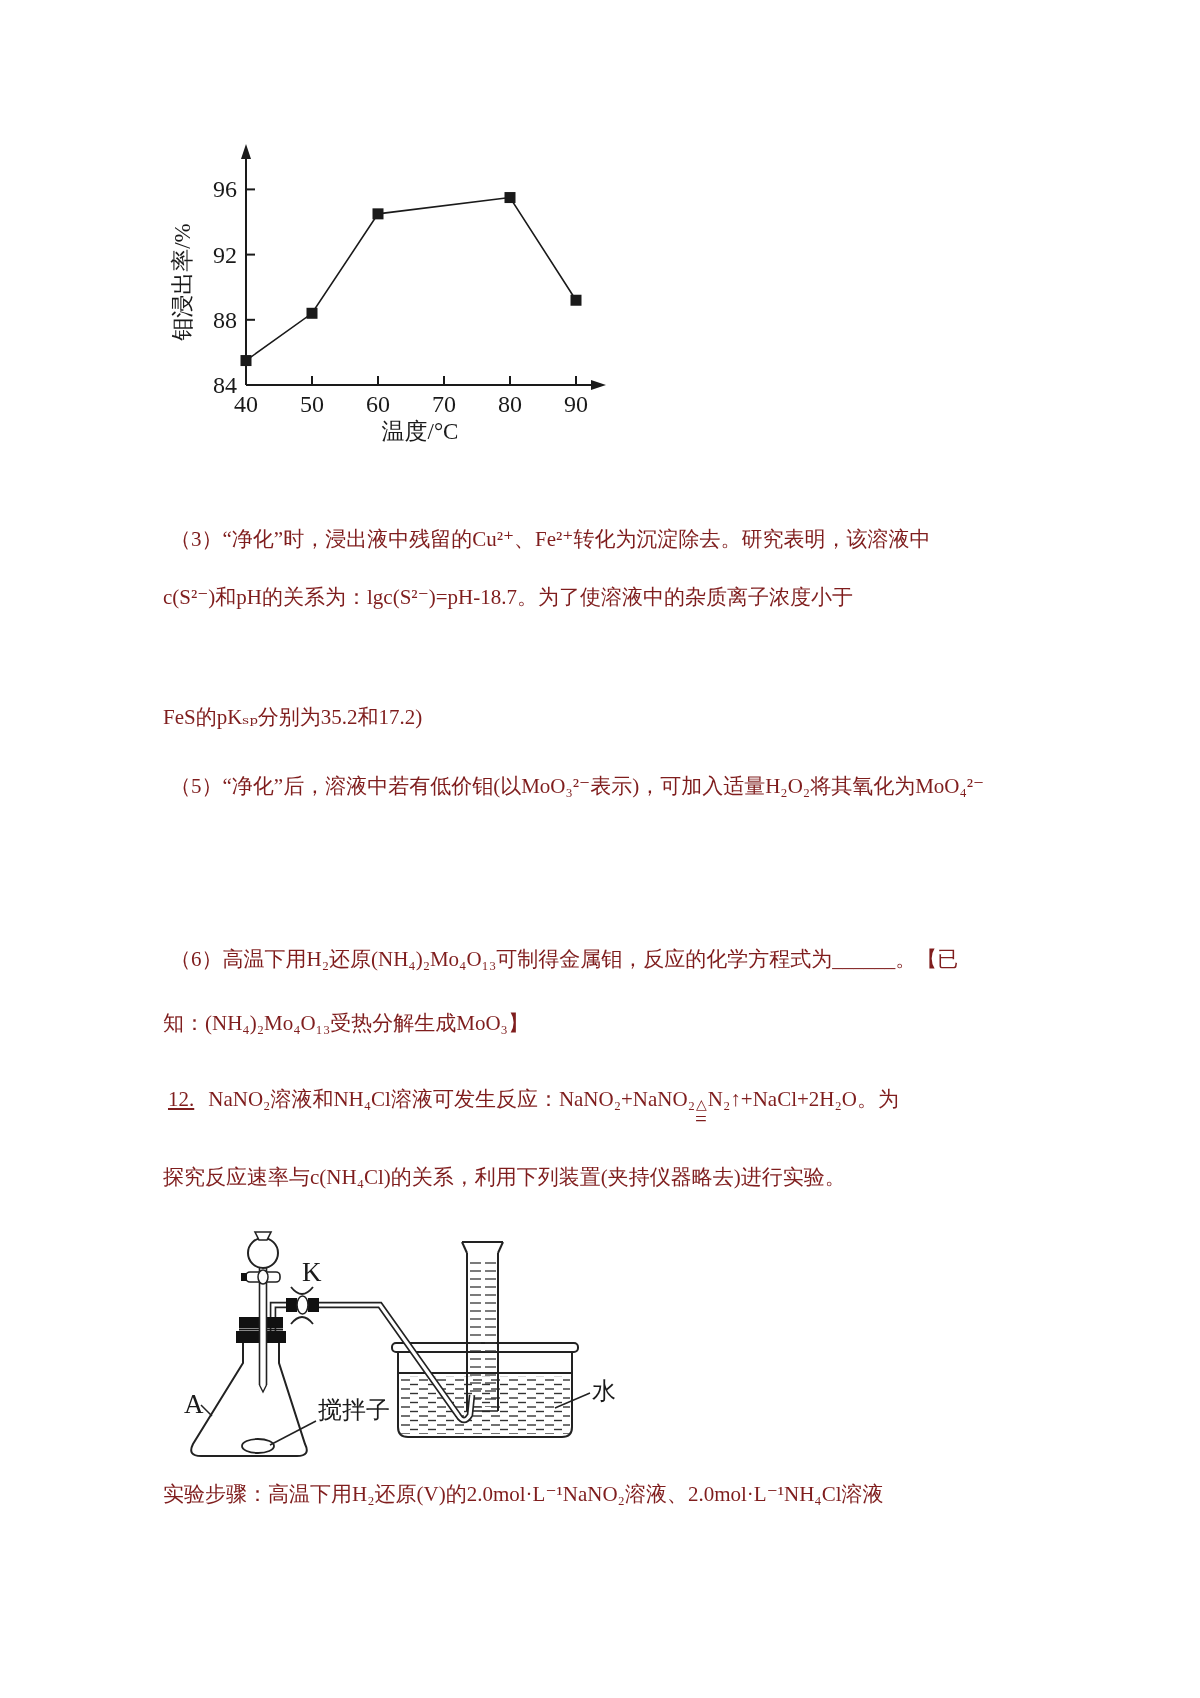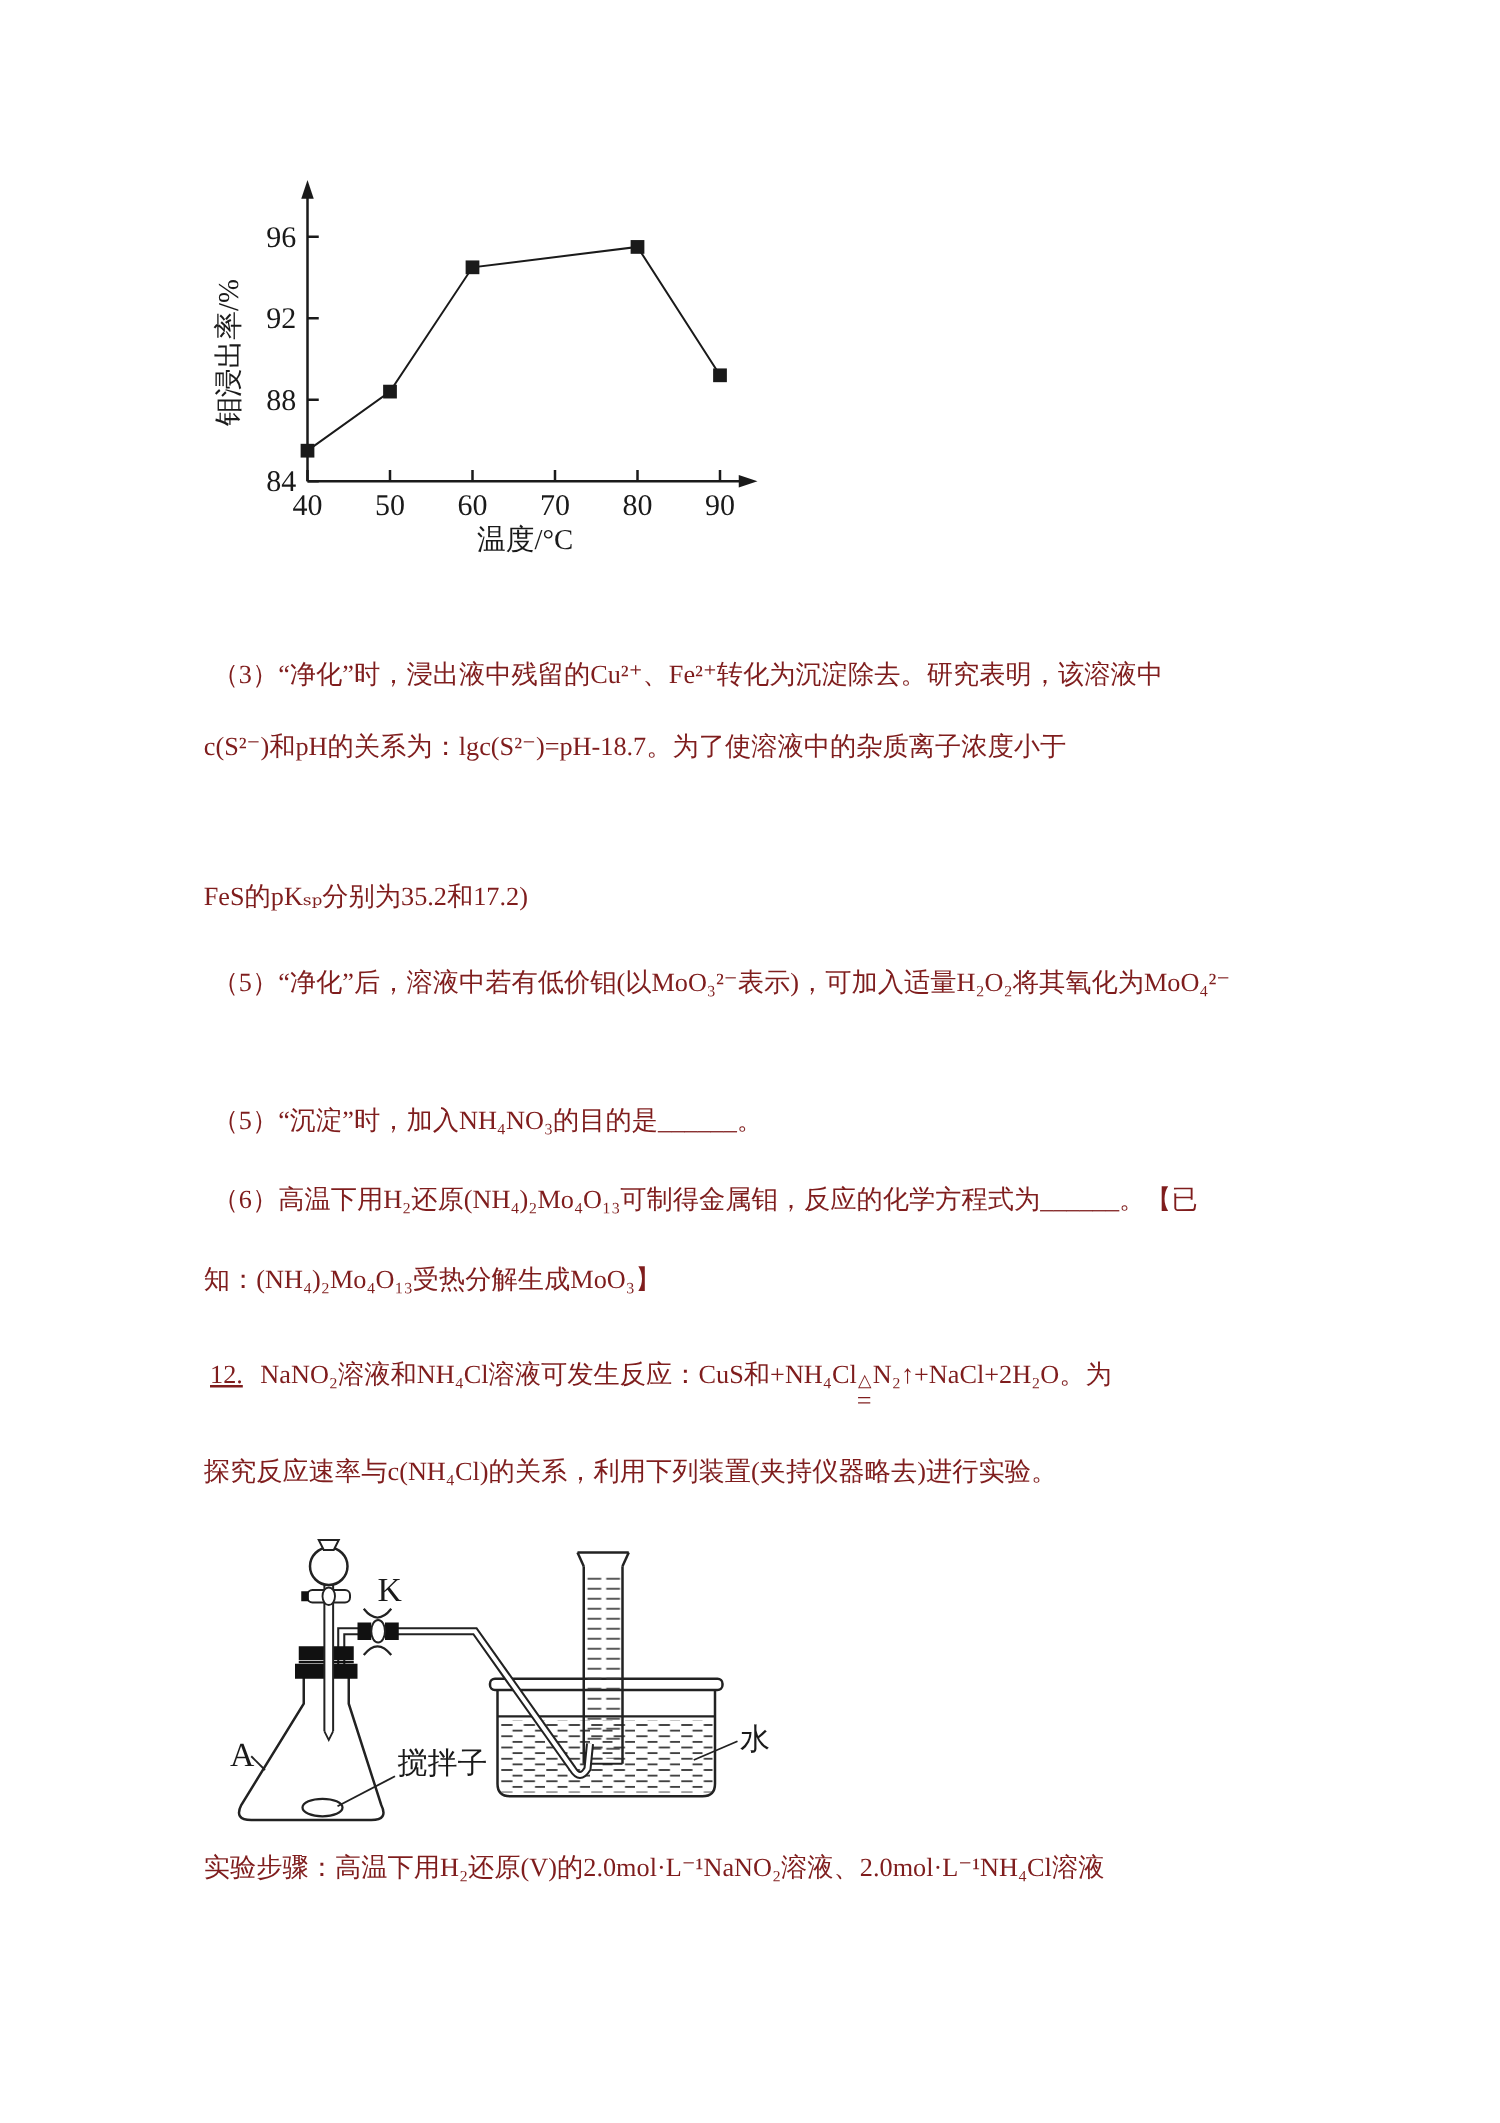--- a/index.html
+++ b/index.html
@@ -64,27 +64,26 @@
         <text x="262" y="309" text-anchor="middle" font-size="23">温度/°C</text>
       </svg>
   </div>
 
   <div class="tline indent" style="top:524px">（3）“净化”时，浸出液中残留的Cu²⁺、Fe²⁺转化为沉淀除去。研究表明，该溶液中</div>
   <div class="tline" style="top:582px">c(S²⁻)和pH的关系为：lgc(S²⁻)=pH-18.7。为了使溶液中的杂质离子浓度小于</div>
   <div class="tline" style="top:702px">FeS的pKₛₚ分别为35.2和17.2)</div>
 
   <div class="tline indent" style="top:771px">（5）“净化”后，溶液中若有低价钼(以MoO₃²⁻表示)，可加入适量H₂O₂将其氧化为MoO₄²⁻</div>
 
-  <div class="tline indent" style="top:881px">（5）“沉淀”时，加入NH₄NO₃的目的是______。</div>
 
   <div class="tline indent" style="top:944px">（6）高温下用H₂还原(NH₄)₂Mo₄O₁₃可制得金属钼，反应的化学方程式为______。【已</div>
   <div class="tline" style="top:1008px">知：(NH₄)₂Mo₄O₁₃受热分解生成MoO₃】</div>
 
   <div class="tline" style="top:1084px; left:168px">
-    <span class="q12num">12.</span><span>NaNO₂溶液和NH₄Cl溶液可发生反应：CuS和+NH₄Cl</span><span class="cond">
+    <span class="q12num">12.</span><span>NaNO₂溶液和NH₄Cl溶液可发生反应：NaNO₂+NaNO₂</span><span class="cond">
         <span class="delta">△</span>
         <span class="eq">=</span>
       </span><span>N₂↑+NaCl+2H₂O。为</span>
   </div>
   <div class="tline" style="top:1162px">探究反应速率与c(NH₄Cl)的关系，利用下列装置(夹持仪器略去)进行实验。</div>
 
   <div id="diagram-wrap">
     <svg width="480" height="245" viewBox="0 0 480 245">
       <defs>
         <pattern id="waterPat" x="240" y="152" width="18" height="9" patternUnits="userSpaceOnUse">

